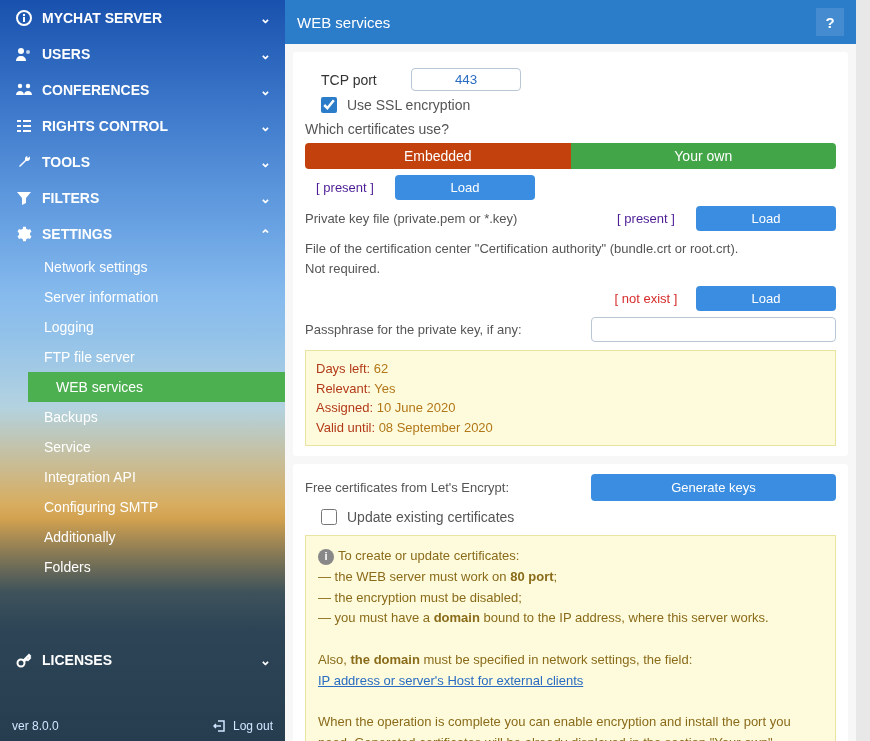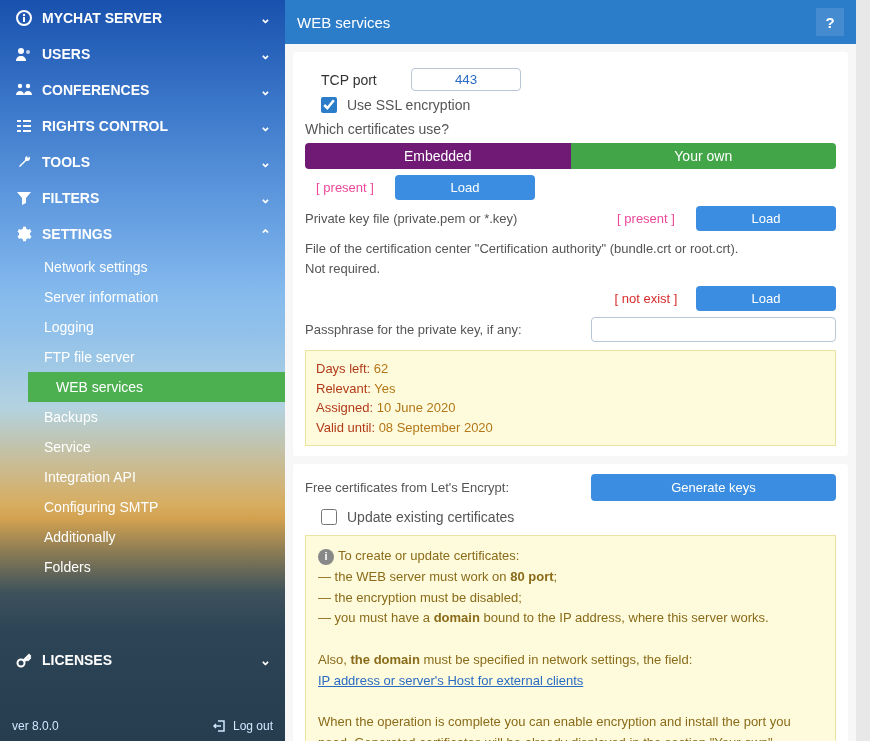--- a/index.html
+++ b/index.html
@@ -23,26 +23,26 @@
 .helpbox { width: 28px; height: 28px; display: inline-flex; align-items:center; justify-content:center; background: rgba(255,255,255,0.12); cursor: pointer; font-weight: bold; }
 .panel { background: #fff; margin: 8px; border-radius: 3px; padding: 10px 12px; }
 .row { display: flex; align-items: center; margin: 6px 16px; gap: 10px; }
 .lblcol { width: 270px; color: #333; }
 input[type=text].tcp { width: 110px; padding: 3px 8px; text-align: center; border: 1px solid #b8c6d6; border-radius: 4px; color: #2a6cc2; }
 .chk { width: 16px; height: 16px; accent-color: #2b7cc9; }
 .chktxt { color: #555; }
 .question { color: #555; margin: 8px 0 6px; }
 .tabs { display: flex; width: 100%; border-radius: 4px; overflow: hidden; }
 .tab { flex: 1; text-align: center; padding: 5px 0; cursor: pointer; }
-.tab.emb { background: #701a75; color: #fff; }
+.tab.emb { background: #c2410c; color: #fff; }
 .tab.own { background: #42a548; color: #fff; }
 .filerow { display: flex; align-items: center; margin: 6px 0; gap: 10px; }
 .filelbl { flex: 1; color: #555; font-size: 13px; }
 .status { width: 80px; text-align: center; font-size: 13px; }
-.status.ok { color: #ec4899; text-align: center; }
+.status.ok { color: #4c1d95; text-align: center; }
 .status.no { color: #d62c2c; }
 .loadbtn { width: 140px; background: #3a8de0; color: #fff; border: none; padding: 5px 0; border-radius: 4px; cursor: pointer; font-size: 13px; }
 .authnote { color: #555; font-size: 13px; margin: 8px 0; line-height: 1.5; }
 .passrow { display: flex; align-items: center; gap: 10px; margin-top: 6px; }
 .passlbl { flex: 1; color: #555; font-size: 13px; }
 .passin { width: 245px; padding: 4px 8px; border: 1px solid #b8c6d6; border-radius: 4px; }
 .yellowbox { background: #fefbdc; border: 1px solid #e9e4a2; padding: 8px 10px; margin-top: 8px; font-size: 13px; color: #b27718; line-height: 1.5; }
 .yellowbox .klabel { color: #b23a18; }
 .panel2 { background: #fff; margin: 0 8px 8px; border-radius: 3px; padding: 10px 12px; }
 .gkrow { display: flex; align-items: center; gap: 10px; }

